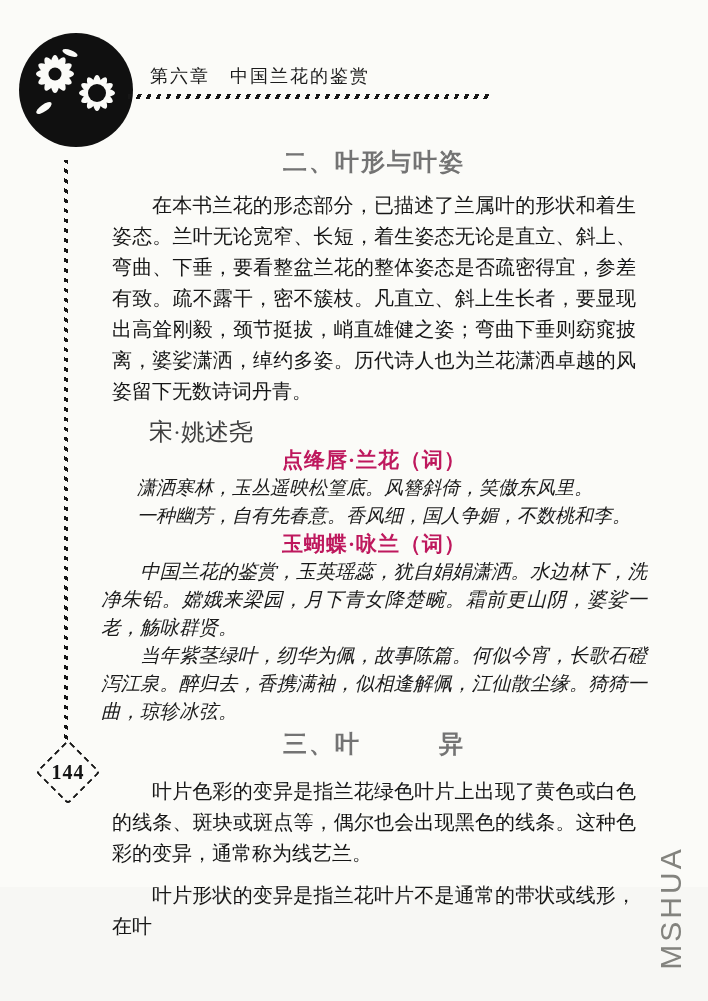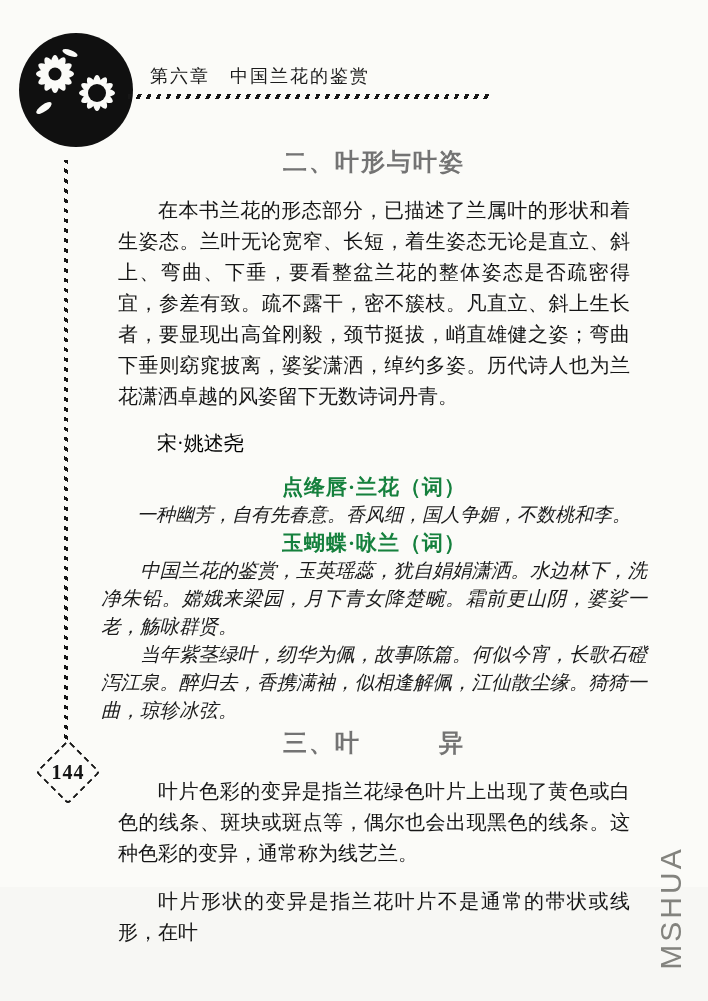--- a/index.html
+++ b/index.html
@@ -46,30 +46,30 @@
 
   
   .content{position:absolute;left:101px;top:146px;width:546px;}
   .content h2{
     margin:0 0 12px 0;
     font-size:24px;font-weight:bold;text-align:center;
     letter-spacing:2px;line-height:32px;color:#737373;
   }
   .content h2.t3{margin-top:2px;margin-bottom:16px;}
   .par{
-    margin:17px;font-size:20px;line-height:31px;
+    margin:11px;font-size:20px;line-height:31px;
     text-align:justify;color:#161616;
   }
   .indent{text-indent:2em;}
   .author{
-    margin:16px;font-size:20px;line-height:28px;text-indent:2em;color:#000000;
+    margin:0;font-size:24px;line-height:28px;text-indent:2em;color:#404040;
   }
   .ptitle{
     font-size:21px;font-weight:bold;text-align:center;
-    line-height:28px;letter-spacing:1px;color:#15803d;
+    line-height:28px;letter-spacing:1px;color:#be185d;
   }
   .pline{
     font-size:19px;font-style:italic;line-height:28px;
     padding-left:36px;color:#1a1a1a;
   }
   .stanza{
     margin:0;font-size:19.5px;font-style:italic;line-height:28px;
     text-indent:2em;text-align:justify;color:#1a1a1a;
   }
 
@@ -125,20 +125,21 @@
   <div class="content">
 
     <h2>二、叶形与叶姿</h2>
 
     <p class="par indent">在本书兰花的形态部分，已描述了兰属叶的形状和着生姿态。兰叶无论宽窄、长短，着生姿态无论是直立、斜上、弯曲、下垂，要看整盆兰花的整体姿态是否疏密得宜，参差有致。疏不露干，密不簇枝。凡直立、斜上生长者，要显现出高耸刚毅，颈节挺拔，峭直雄健之姿；弯曲下垂则窈窕披离，婆娑潇洒，绰约多姿。历代诗人也为兰花潇洒卓越的风姿留下无数诗词丹青。</p>
 
     <p class="author">宋·姚述尧</p>
 
     <div class="ptitle">点绛唇·兰花（词）</div>
 
+    <div class="pline">潇洒寒林，玉丛遥映松篁底。风簪斜倚，笑傲东风里。</div>
     <div class="pline">一种幽芳，自有先春意。香风细，国人争媚，不数桃和李。</div>
 
 
     <div class="ptitle">玉蝴蝶·咏兰（词）</div>
 
     <p class="stanza">中国兰花的鉴赏，玉英瑶蕊，犹自娟娟潇洒。水边林下，洗净朱铅。嫦娥来梁园，月下青女降楚畹。霜前更山阴，婆娑一老，觞咏群贤。</p>
     <p class="stanza">当年紫茎绿叶，纫华为佩，故事陈篇。何似今宵，长歌石磴泻江泉。醉归去，香携满袖，似相逢解佩，江仙散尘缘。猗猗一曲，琼轸冰弦。</p>
 
     <h2 class="t3">三、叶　　　异</h2>
 

